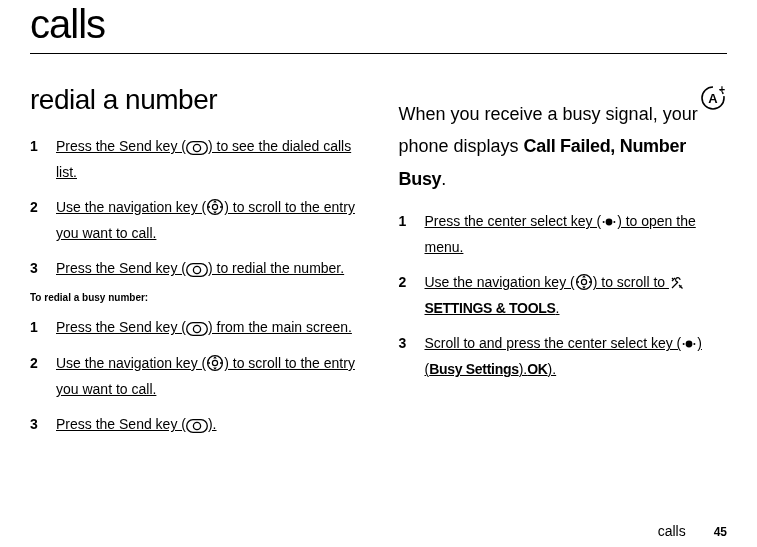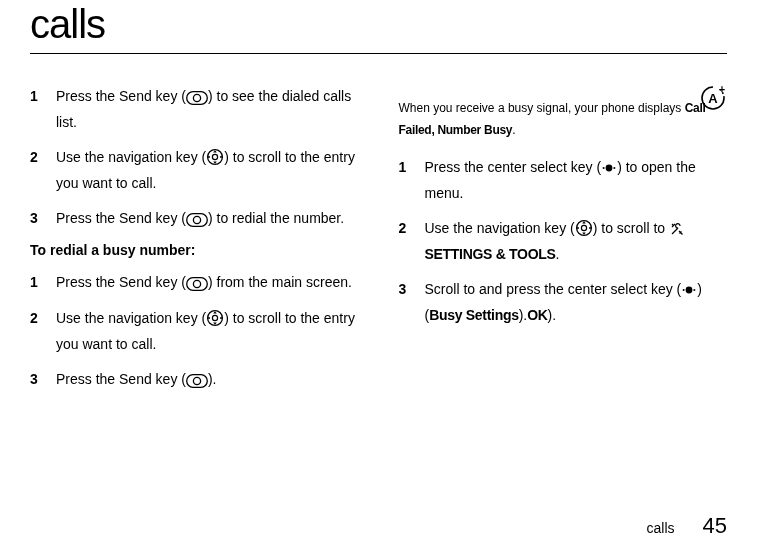--- a/index.html
+++ b/index.html
@@ -51,28 +51,29 @@
     line-height: 1.8;
     margin-bottom: 10px;
   }
   .ol .num {
     font-weight: bold;
     width: 26px;
     flex: 0 0 26px;
   }
   .ol .txt {
     flex: 1 1 auto;
+    text-decoration: underline;
   }
   .sub-heading {
     font-weight: bold;
-    font-size: 14px;
+    font-size: 10px;
     margin: 10px 0 12px 0;
   }
   .para {
-    font-size: 12px;
+    font-size: 18px;
     line-height: 1.8;
     margin-bottom: 14px;
   }
   .bold-ui {
     font-weight: bold;
     font-family: Arial, Helvetica, sans-serif;
     letter-spacing: -0.3px;
   }
   .icon {
     display: inline-block;
@@ -84,42 +85,43 @@
   .footer {
     position: absolute;
     bottom: 8px;
     right: 30px;
     font-size: 14px;
     display: flex;
     align-items: baseline;
     gap: 28px;
   }
   .footer .pgnum {
-    font-weight: normal;
-    font-size: 22px;
+    font-weight: bold;
+    font-size: 12px;
   }
   .auto-badge {
     position: absolute;
     top: 0px;
     right: 0px;
   }
   .righthead-wrap {
     position: relative;
     margin-bottom: 14px;
   }
 </style>
 </head>
 <body>
 
 <h1 class="page-title">calls</h1>
 
 <div class="columns">
 
   <div class="col">
 
+    <h2 class="section-heading">redial a number</h2>
 
     <ol class="ol" id="steps-a">
         <li class="item">
           <span class="num">1</span>
           <span class="txt">Press the Send key (<span class="icon send-key-icon"><svg width="22" height="14" viewBox="0 0 22 14">
                 <rect x="0.7" y="0.7" width="20.6" height="12.6" rx="6.3" fill="none" stroke="#000" stroke-width="1.3"></rect>
                 <circle cx="11" cy="7" r="3.6" fill="none" stroke="#000" stroke-width="1.3"></circle>
               </svg></span>) to see the dialed calls list.</span>
         </li>
         <li class="item">

